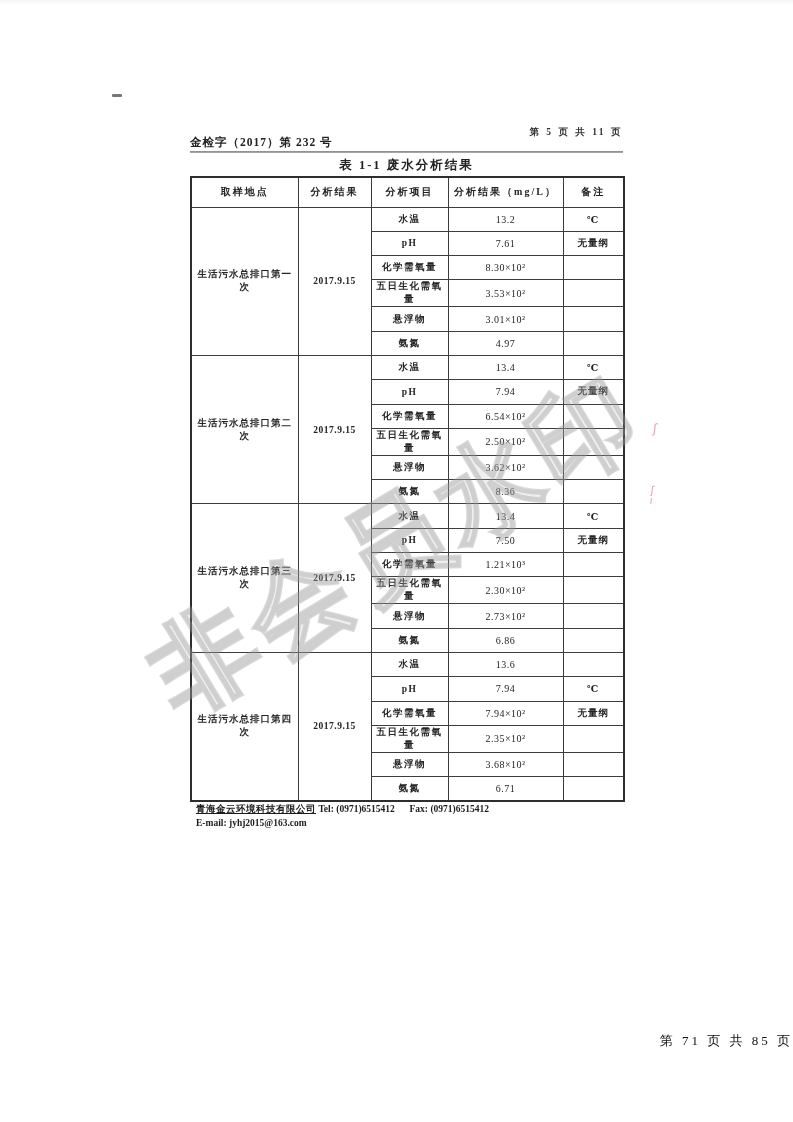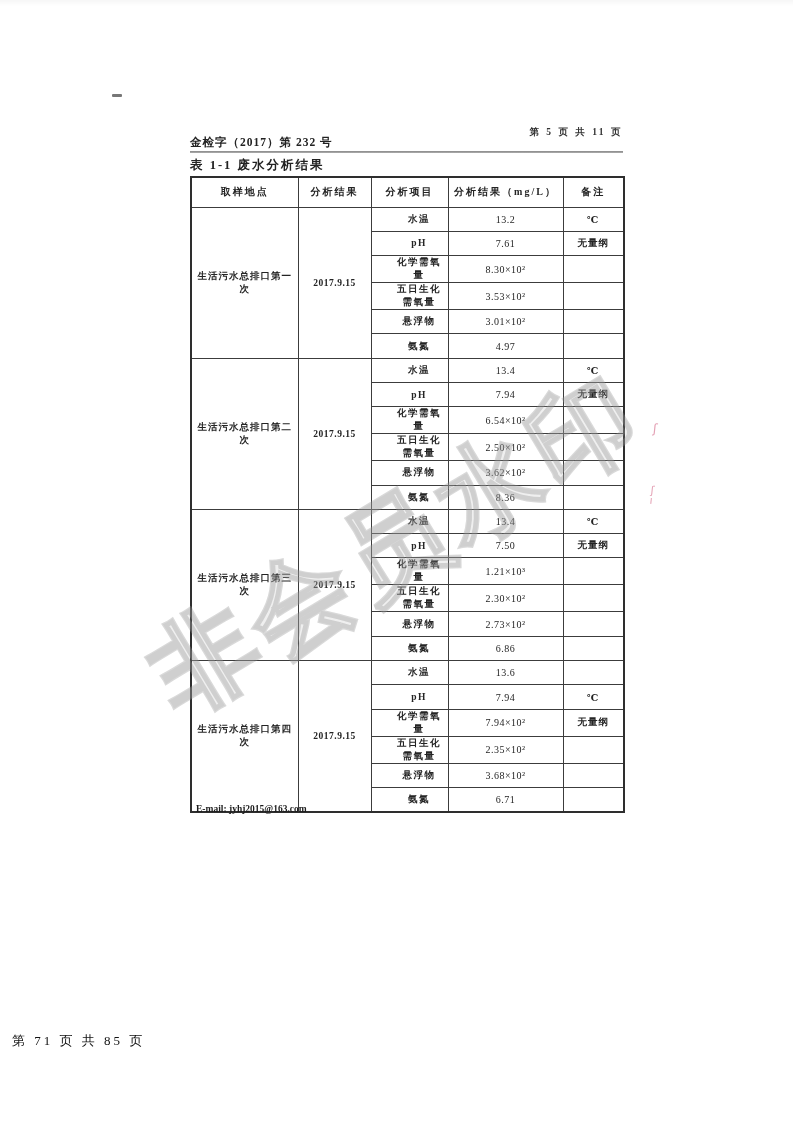--- a/index.html
+++ b/index.html
@@ -44,21 +44,21 @@
   }
   .doc-header-rule{
     position:absolute; left:190px; top:151px; width:433px; height:2px;
     background:linear-gradient(180deg,#6b6b6b,#9a9a9a);
     opacity:.8;
   }
 
   
   .table-title{
     position:absolute; left:190px; top:157px; width:433px;
-    text-align:left; font-size:12.5px; font-weight:600;
+    text-align:center; font-size:12.5px; font-weight:600;
     letter-spacing:2px; color:#222;
   }
 
   
   .results-table{
     position:absolute; left:190px; top:176px; width:433px;
     border-collapse:collapse; table-layout:fixed;
     border:2px solid #2e2e2e;
   }
   .results-table th, .results-table td{
@@ -67,21 +67,21 @@
     font-size:9.5px; color:#242424;
     padding:0 2px;
     overflow:hidden;
   }
   .results-table th{
     height:30px; font-weight:700; letter-spacing:2px; font-size:10px;text-align:center;
   }
   .results-table td{ height:24.3px; }
   td.cell-location{ font-weight:700; letter-spacing:1px; font-size:9.5px; }
   td.cell-date{ font-weight:600; font-size:9.5px; letter-spacing:.5px; }
-  td.cell-item{ font-weight:700; letter-spacing:1.5px;padding-left:21px; }
+  td.cell-item{ font-weight:700; letter-spacing:1.5px; }
   td.cell-result{ font-size:10px; letter-spacing:.5px;margin-left:37px; }
   td.cell-remark{ font-weight:600; letter-spacing:1px; }
 
   
   .watermark{
     position:absolute; left:104px; top:488px; width:584px; height:112px;
     line-height:112px; text-align:center;
     font-size:104px; font-weight:700; letter-spacing:6px;
     color:rgba(165,165,165,0.18);
     -webkit-text-stroke:2.5px rgba(150,150,150,0.36);
@@ -96,21 +96,21 @@
     font-size:9.5px; color:#1c1c1c; line-height:14px;
   }
   .contact .line1 span{ font-weight:700; }
   .contact .company{ text-decoration:underline; letter-spacing:.5px; }
   .contact .gap{ display:inline-block; width:10px; }
   .contact .line2{ font-weight:700; }
 
   
   .page-footer{
     position:absolute; left:0; right:0; top:1032px;
-    text-align:left; font-size:13px; letter-spacing:3px; color:#111;margin-left:12px;
+    text-align:right; font-size:13px; letter-spacing:3px; color:#111;
   }
 </style>
 </head>
 <body>
 
 <div class="page">
 
   <div class="artifact-dash"></div>
 
   <div class="doc-header-left">金检字（2017）第 232 号</div>
@@ -268,20 +268,28 @@
       </tbody>
   </table>
 
   <div class="watermark">非会员水印</div>
 
   <span class="bleed-mark bleed-1">ʃ</span>
   <span class="bleed-mark bleed-2">ʃ
 ı</span>
 
   <div class="contact">
+    <div class="line1">
+      <span class="company">青海金云环境科技有限公司</span>
+      <span>Tel:</span>
+      <span>(0971)6515412</span>
+      <span class="gap"></span>
+      <span>Fax:</span>
+      <span>(0971)6515412</span>
+    </div>
     <div class="line2">
       <span>E-mail:</span>
       <span>jyhj2015@163.com</span>
     </div>
   </div>
 
   <div class="page-footer">第 71 页 共 85 页</div>
 
 </div>
 

